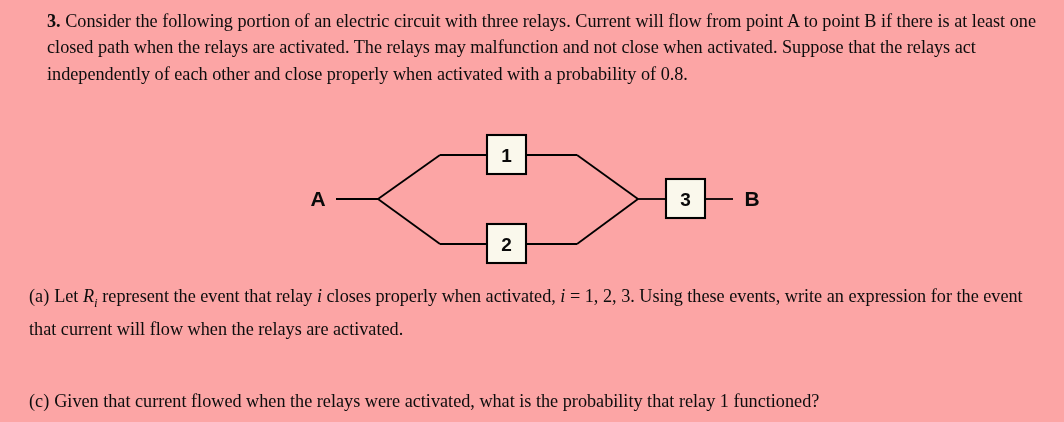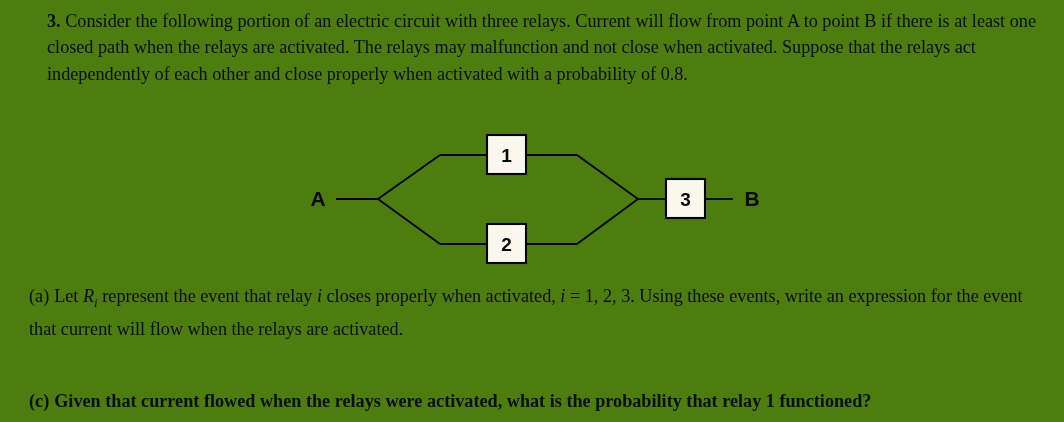--- a/index.html
+++ b/index.html
@@ -11,21 +11,21 @@
     width: 1064px;
     height: 422px;
     position: relative;
     font-family: "Liberation Serif", "DejaVu Serif", serif;
     color: #0d0d0d;
     overflow: hidden;
   }
   .page {
     position: absolute;
     inset: 0;
-    background: #4d7c0f;
+    background: #fca5a5;
   }
 
   
   .stmt {
     position: absolute;
     left: 47px;
     top: 8px;
     width: 1000px;
     font-size: 18.2px;
     line-height: 26.3px;
@@ -64,21 +64,21 @@
   
   .qa {
     position: absolute;
     left: 29px;
     width: 1005px;
     font-size: 18.2px;
     line-height: 26.3px;
   }
   #q-a { top: 283px; }
   #q-b { top: 353px; }
-  #q-c { top: 388px; font-weight: bold; }
+  #q-c { top: 388px; }
 
   .qa .tag {
     display: inline-block;
     margin-right: 5px;
   }
   .mvar {
     font-style: italic;
   }
   .mvar sub {
     font-style: italic;

